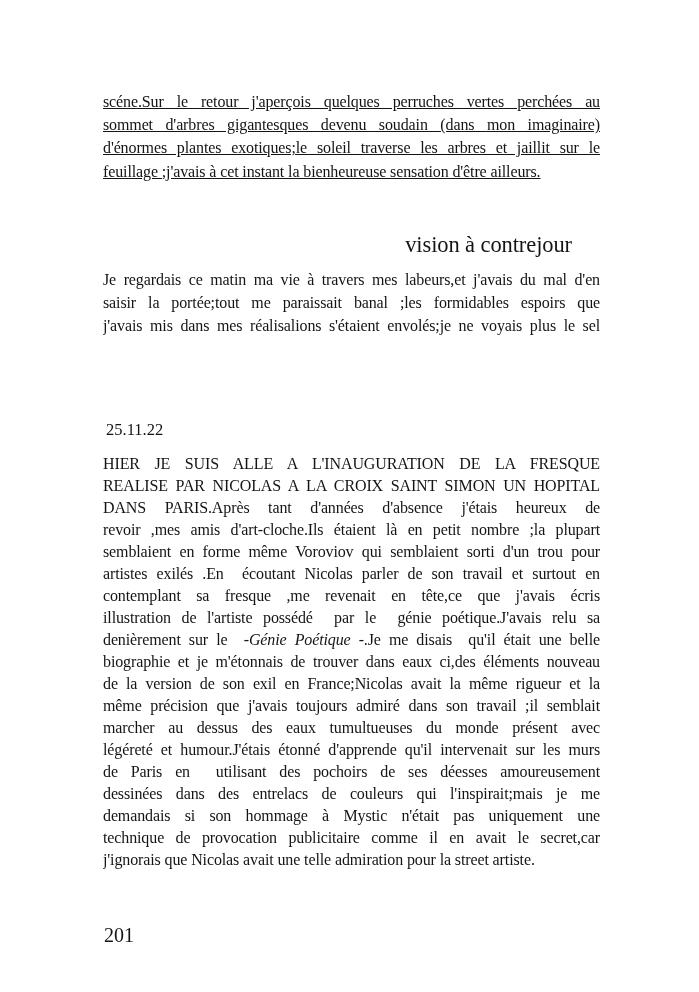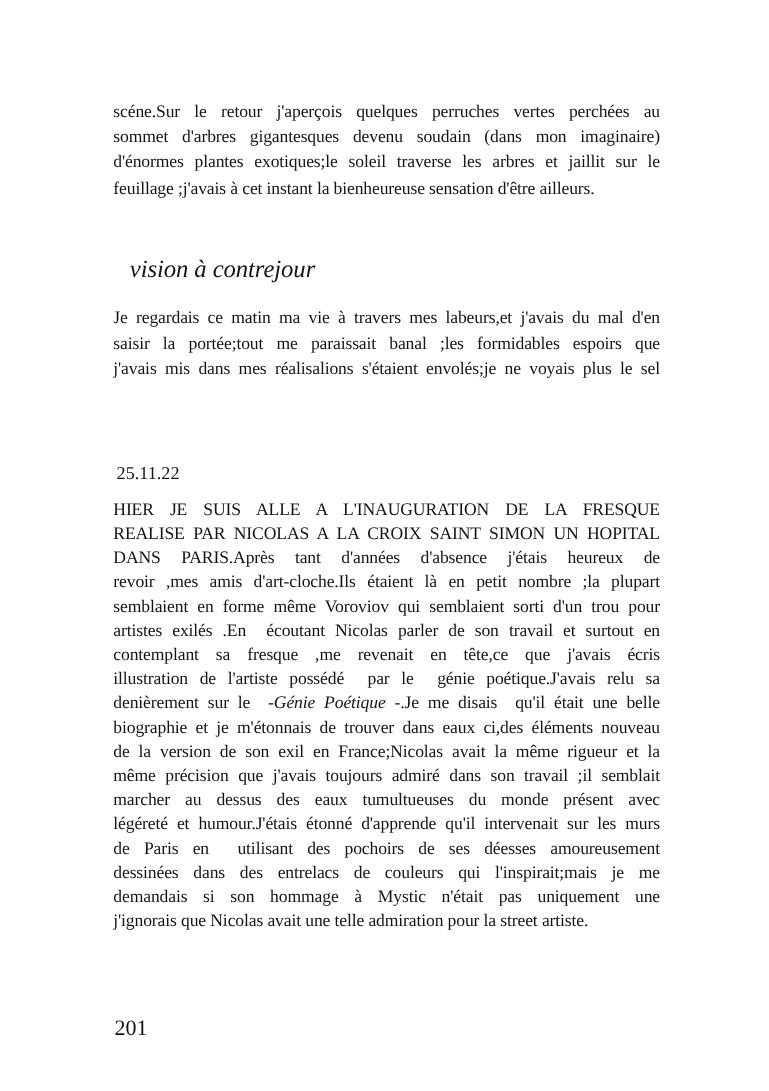--- a/index.html
+++ b/index.html
@@ -25,37 +25,36 @@
   .para .line {
     text-align: justify;
     text-align-last: justify;
     overflow: hidden;
     white-space: normal;
   }
   .para .line.line-last {
     text-align-last: left;
   }
   #opening-paragraph { top: 90px;  line-height: 23.2px; }
-  #opening-paragraph .line { height: 23.2px; }
-  #vision-paragraph  { top: 278px; line-height: 23.2px; }
+  #opening-paragraph .line { height: 23.2px; text-decoration: underline; }
+  #vision-paragraph  { top: 268px; line-height: 23.2px; }
   #vision-paragraph .line { height: 23.2px; }
   #entry-paragraph   { top: 453px; line-height: 22px; }
   #entry-paragraph .line { height: 22px; }
   #section-heading {
     position: absolute;
-    left: 118px;
+    left: 103px;
     width: 497px;
     top: 231px;
     font-size: 22.5px;
     line-height: 27px;
-    text-align: left;
+    text-align: right;
     box-sizing: border-box;
     padding-right: 28px;
     letter-spacing: -0.1px;
-    font-style: italic;
   }
   #entry-date {
     position: absolute;
     left: 103px;
     top: 418px;
     padding-left: 3px;
     font-size: 16.5px;
     line-height: 23px;
   }
   #page-number {
@@ -98,16 +97,17 @@
     <div class="line"><span>illustration de l'artiste possédé &nbsp;par le &nbsp;génie poétique.J'avais relu sa</span></div>
     <div class="line"><span>denièrement sur le &nbsp;</span><span class="italic">-Génie Poétique -</span><span>.Je me disais &nbsp;qu'il était une belle</span></div>
     <div class="line"><span>biographie et je m'étonnais de trouver dans eaux ci,des éléments nouveau</span></div>
     <div class="line"><span>de la version de son exil en France;Nicolas avait la même rigueur et la</span></div>
     <div class="line"><span>même précision que j'avais toujours admiré dans son travail ;il semblait</span></div>
     <div class="line"><span>marcher au dessus des eaux tumultueuses du monde présent avec</span></div>
     <div class="line"><span>légéreté et humour.J'étais étonné d'apprende qu'il intervenait sur les murs</span></div>
     <div class="line"><span>de Paris en &nbsp;utilisant des pochoirs de ses déesses amoureusement</span></div>
     <div class="line"><span>dessinées dans des entrelacs de couleurs qui l'inspirait;mais je me</span></div>
     <div class="line"><span>demandais si son hommage à Mystic n'était pas uniquement une</span></div>
+    <div class="line"><span>technique de provocation publicitaire comme il en avait le secret,car</span></div>
     <div class="line line-last"><span>j'ignorais que Nicolas avait une telle admiration pour la street artiste.</span></div>
   </div>
 
 <div id="page-number">201</div>
 
 </body></html>

